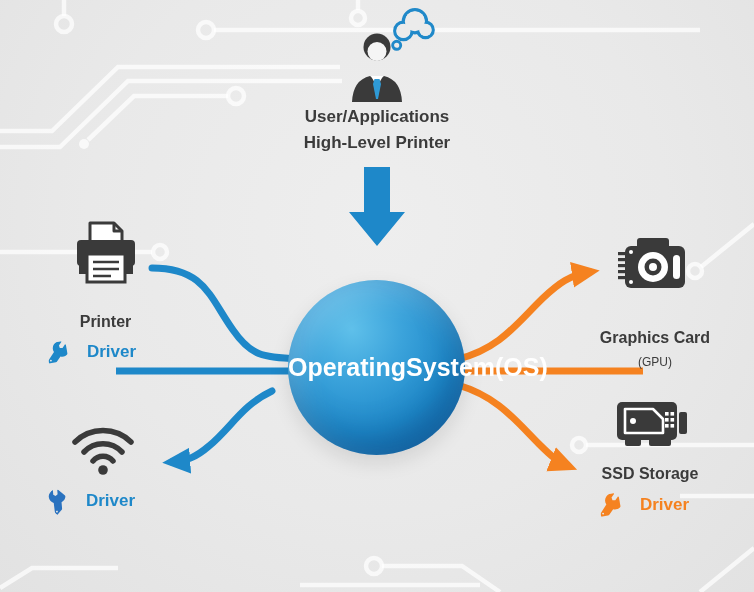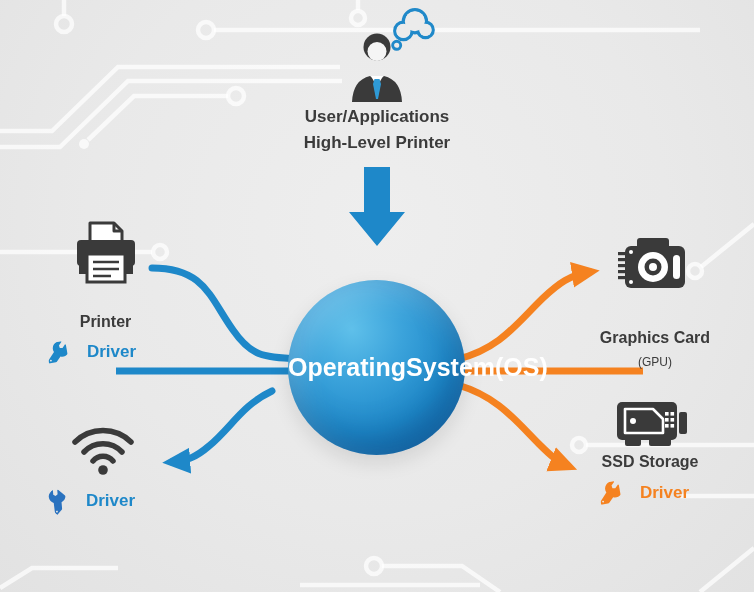--- a/index.html
+++ b/index.html
@@ -39,21 +39,21 @@
   .driver-row.orange span{color:var(--orange,#f58220);}
 
   .printer-group{left:33px;top:220px;width:145px;}
   .printer-group .driver-row{transform:translateX(-14px);}
   .wifi-group{left:30px;top:421px;width:145px;}
   .wifi-group .node-label{margin-top:20px;}
   .wifi-group .driver-row{margin-top:14px;transform:translateX(-12px);}
   .gpu-group{left:575px;top:236px;width:160px;}
   .gpu-group .node-label{margin-top:34px;}
   .ssd-group{left:570px;top:400px;width:160px;}
-  .ssd-group .node-label{margin-top:0;}
+  .ssd-group .node-label{margin-top:12px;}
   .ssd-group .driver-row{transform:translateX(-6px);}
   .sub-line{font-size:12px;line-height:25px;font-weight:400;color:#3b3b3b;}
 </style>
 </head>
 <body>
 
 <div class="stage">
 
   <svg class="layer traces" width="754" height="592" viewBox="0 0 754 592">
     <path d="M64,0 V16"></path>

